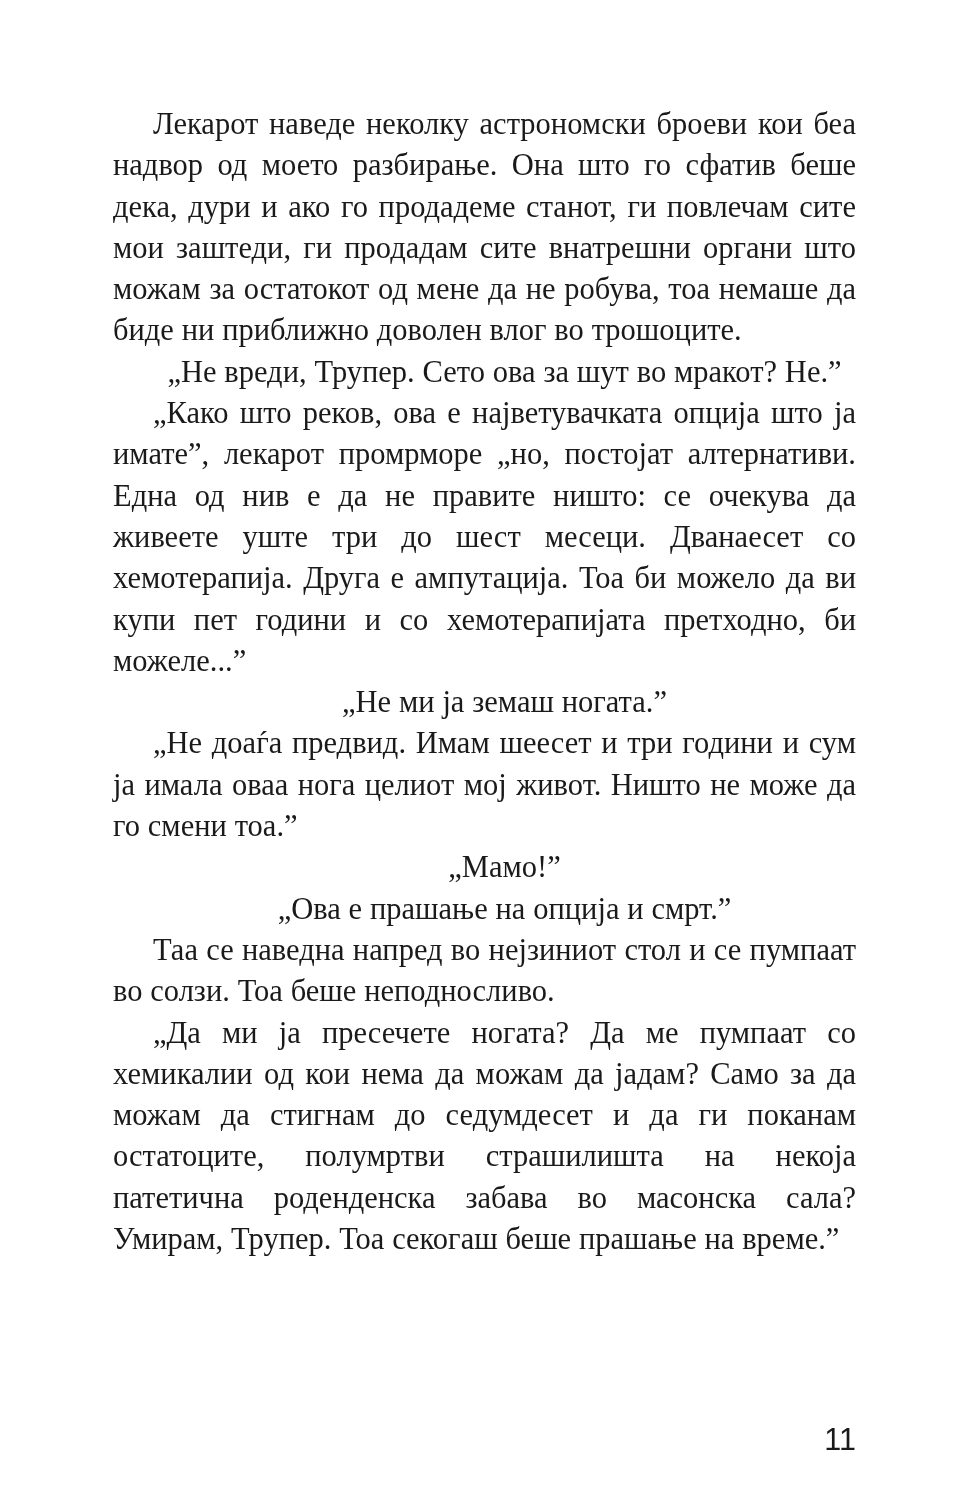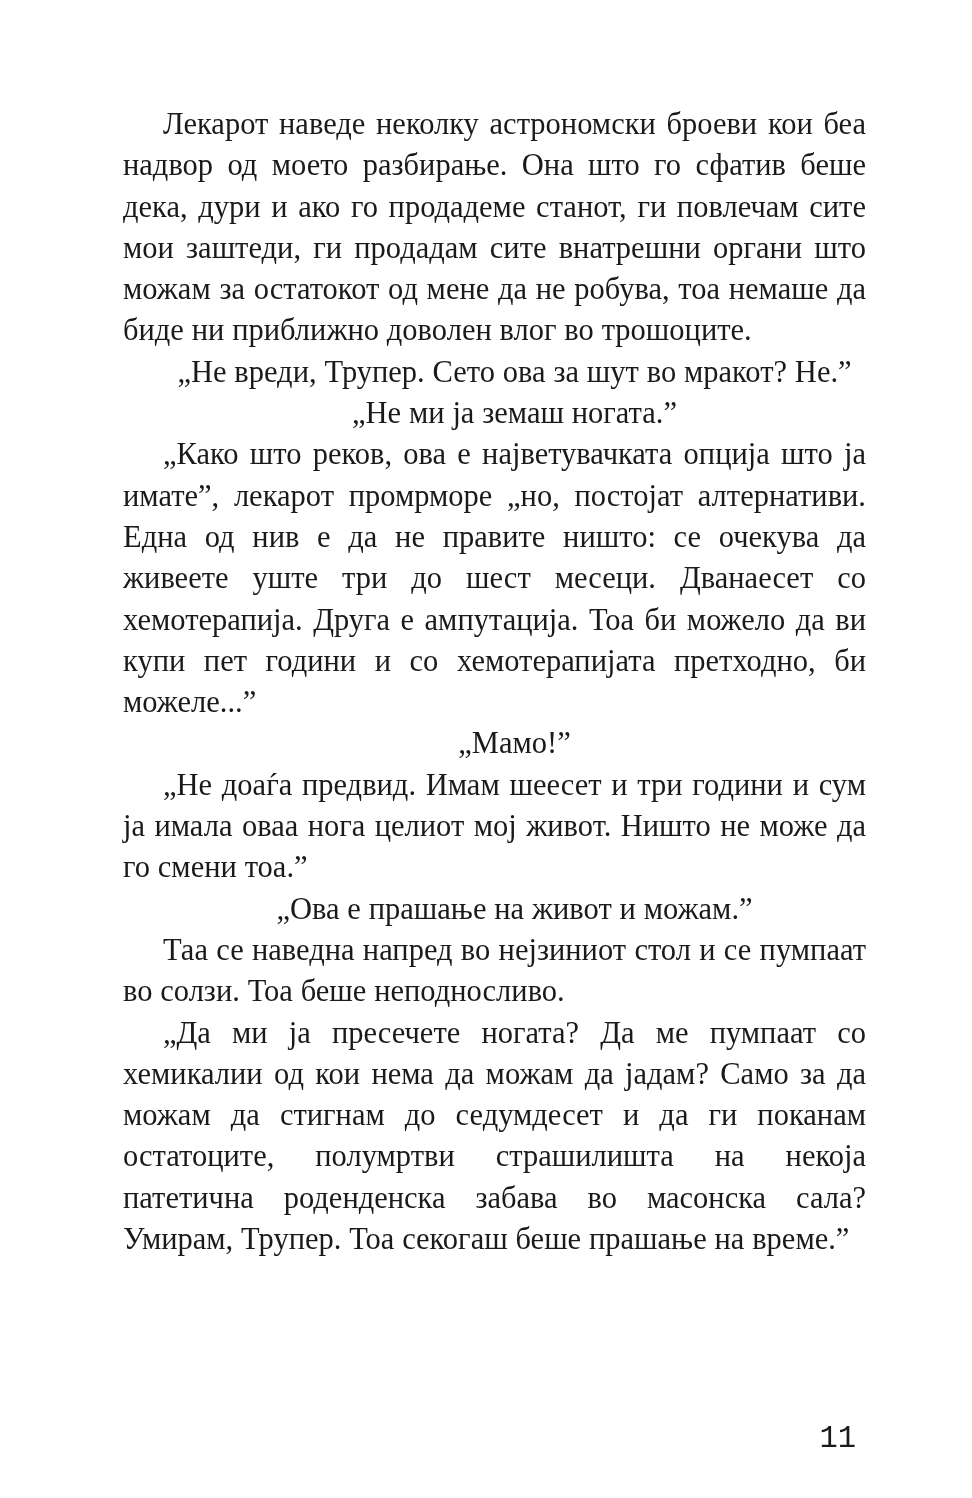--- a/index.html
+++ b/index.html
@@ -13,21 +13,21 @@
     position: relative;
     width: 972px;
     height: 1498px;
     background: #ffffff;
     overflow: hidden;
     box-sizing: border-box;
   }
 
   .text-block {
     position: absolute;
-    left: 123px;
+    left: 113px;
     top: 104px;
     width: 743px;
   }
 
   .para {
     margin: 0;
     padding: 0;
     font-family: "Liberation Serif", "DejaVu Serif", serif;
     font-size: 30.5px;
     line-height: 41.3px;
@@ -44,38 +44,38 @@
   .para.short {
     text-align: center;
   }
 
   .page-number {
     position: absolute;
     left: 0;
     top: 1419px;
     width: 856px;
     text-align: right;
-    font-family: Liberation Mono, monospace;
+    font-family: Liberation Sans, sans-serif;
     font-size: 30.5px;
     line-height: 41.3px;
     color: #1a1a1a;
   }
 </style>
 </head>
 <body>
 
 <div class="page">
 
   <div class="text-block">
     <p class="para">Лекарот наведе неколку астрономски броеви кои беа надвор од моето разбирање. Она што го сфатив беше дека, дури и ако го продадеме станот, ги повлечам сите мои заштеди, ги продадам сите внатрешни органи што можам за остатокот од мене да не робува, тоа немаше да биде ни приближно доволен влог во трошоците.</p>
     <p class="para short">„Не вреди, Трупер. Сето ова за шут во мракот? Не.”</p>
+    <p class="para">„Како што реков, ова е најветувачката опција што ја имате”, лекарот промрморе „но, постојат алтернативи. Една од нив е да не правите ништо: се очекува да живеете уште три до шест месеци. Дванаесет со хемотерапија. Друга е ампутација. Тоа би можело да ви купи пет години и со хемотерапијата претходно, би можеле...”</p>
     <p class="para short">„Не ми ја земаш ногата.”</p>
-    <p class="para">„Како што реков, ова е најветувачката опција што ја имате”, лекарот промрморе „но, постојат алтернативи. Една од нив е да не правите ништо: се очекува да живеете уште три до шест месеци. Дванаесет со хемотерапија. Друга е ампутација. Тоа би можело да ви купи пет години и со хемотерапијата претходно, би можеле...”</p>
+    <p class="para">„Не доаѓа предвид. Имам шеесет и три години и сум ја имала оваа нога целиот мој живот. Ништо не може да го смени тоа.”</p>
     <p class="para short">„Мамо!”</p>
-    <p class="para">„Не доаѓа предвид. Имам шеесет и три години и сум ја имала оваа нога целиот мој живот. Ништо не може да го смени тоа.”</p>
-    <p class="para short">„Ова е прашање на живот и можам.”</p>
+    <p class="para short">„Ова е прашање на опција и смрт.”</p>
     <p class="para">Таа се наведна напред во нејзиниот стол и се пумпаат во солзи. Тоа беше неподносливо.</p>
     <p class="para">„Да ми ја пресечете ногата? Да ме пумпаат со хемикалии од кои нема да можам да јадам? Само за да можам да стигнам до седумдесет и да ги поканам остатоците, полумртви страшилишта на некоја патетична роденденска забава во масонска сала? Умирам, Трупер. Тоа секогаш беше прашање на време.”</p>
   </div>
 
   <div class="page-number">11</div>
 
 </div>
 
 </body></html>

